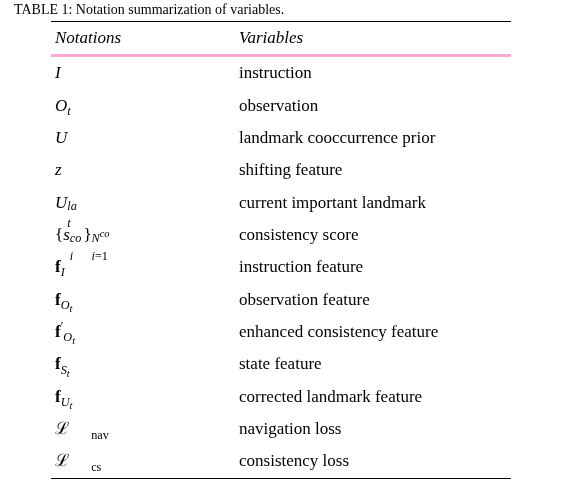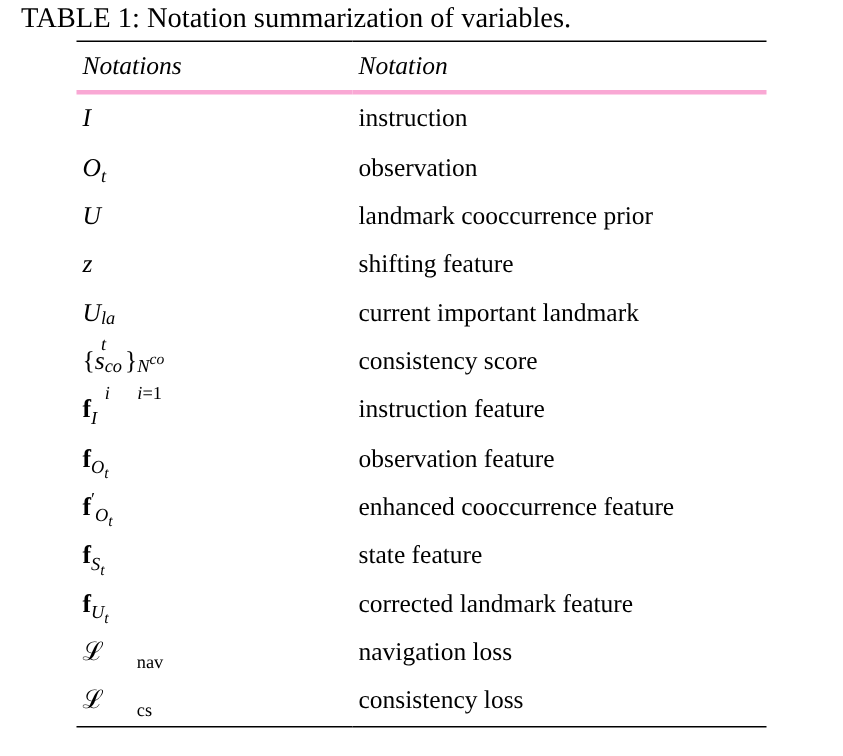--- a/index.html
+++ b/index.html
@@ -11,21 +11,21 @@
     font-size: 17px;
   }
   .page {
     width: 562px;
     min-height: 504px;
     box-sizing: border-box;
     padding: 2px 14px 14px 14px;
   }
   .caption {
     text-align: left;
-    font-size: 19px;
+    font-size: 14px;
     margin: 0 0 3px 0;
     white-space: nowrap;
   }
   .tbl-wrap {
     margin: 0 auto;
     width: 460px;
   }
   table {
     border-collapse: collapse;
     width: 100%;
@@ -79,21 +79,21 @@
 </head>
 <body>
 
 <div class="page">
   <div class="caption">TABLE 1: Notation summarization of variables.</div>
   <div class="tbl-wrap">
     <table>
       <thead>
         <tr>
           <th class="notations-col">Notations</th>
-          <th>Notation</th>
+          <th>Variables</th>
         </tr>
       </thead>
       <tbody id="tbody">
           <tr>
             <td class="notations-col"><span class="it">I</span></td>
             <td>instruction</td>
           </tr>
           <tr>
             <td class="notations-col"><span class="it">O</span><span class="sub it">t</span></td>
             <td>observation</td>
@@ -117,21 +117,21 @@
           <tr>
             <td class="notations-col"><span class="bf">f</span><span class="sub it">I</span></td>
             <td>instruction feature</td>
           </tr>
           <tr>
             <td class="notations-col"><span class="bf">f</span><span class="sub"><span class="it">O</span><span class="sub it" style="font-size:0.85em">t</span></span></td>
             <td>observation feature</td>
           </tr>
           <tr>
             <td class="notations-col"><span class="bf">f</span><span class="prime sup">′</span><span class="sub"><span class="it">O</span><span class="sub it" style="font-size:0.85em">t</span></span></td>
-            <td>enhanced cooccurrence feature</td>
+            <td>enhanced consistency feature</td>
           </tr>
           <tr>
             <td class="notations-col"><span class="bf">f</span><span class="sub"><span class="it">S</span><span class="sub it" style="font-size:0.85em">t</span></span></td>
             <td>state feature</td>
           </tr>
           <tr>
             <td class="notations-col"><span class="bf">f</span><span class="sub"><span class="it">U</span><span class="sub it" style="font-size:0.85em">t</span></span></td>
             <td>corrected landmark feature</td>
           </tr>
           <tr>

